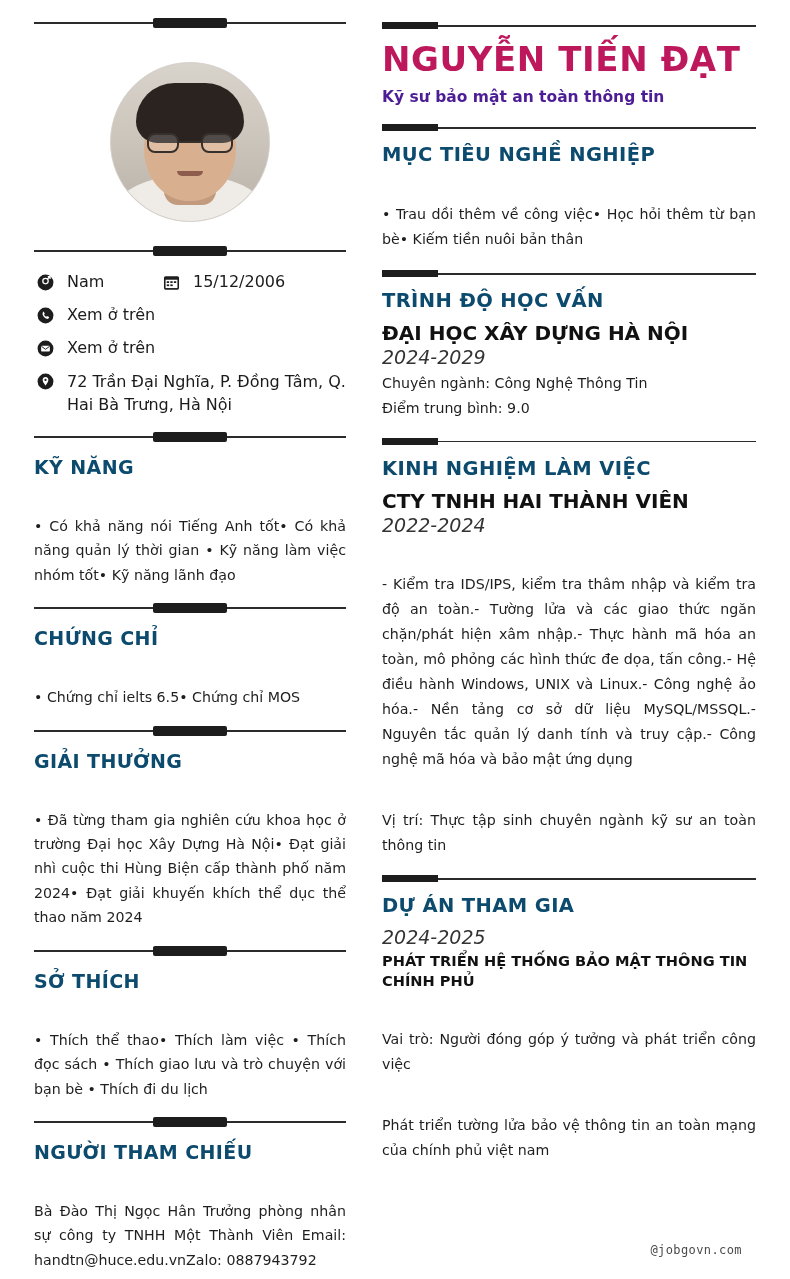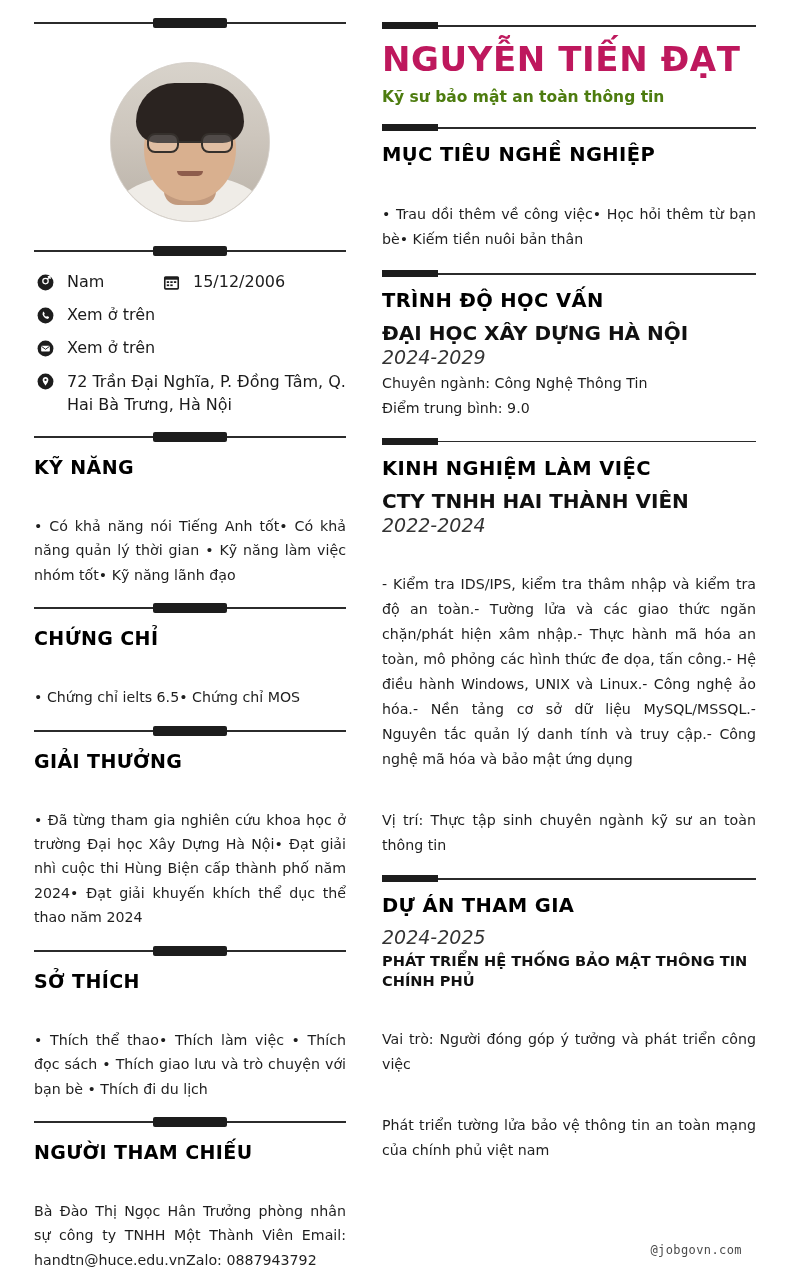--- a/index.html
+++ b/index.html
@@ -199,21 +199,21 @@
     align-items: flex-start;
   }
   .two-up .half:first-child { width: 126px; flex: 0 0 126px; }
 
   
   h2.sec {
     font-size: 19px;
     letter-spacing: 0.4px;
     margin: 2px 0 10px 0;
     font-weight: bold;
-    color: #000000;
+    color: #0c4a6e;
   }
   .col-right h2.sec {
     font-size: 19.5px;
     margin: 0 0 9px 0;
   }
   .body {
     font-size: 14.2px;
     line-height: 1.72;
     color: #1e1e1e;
     text-align: justify;
@@ -226,21 +226,21 @@
     font-weight: bold;
     letter-spacing: 0.6px;
     margin: 4px 0 10px 0;
     color: #be185d;
     line-height: 1.1;
   }
   .subtitle {
     font-size: 15.5px;
     font-weight: bold;
     margin: 0 0 16px 0;
-    color: #4d7c0f;
+    color: #4c1d95;
   }
   .org {
     font-size: 20px;
     font-weight: bold;
     margin: 2px 0 1px 0;
     color: #111;
   }
   .years {
     font-size: 19px;
     font-style: italic;

